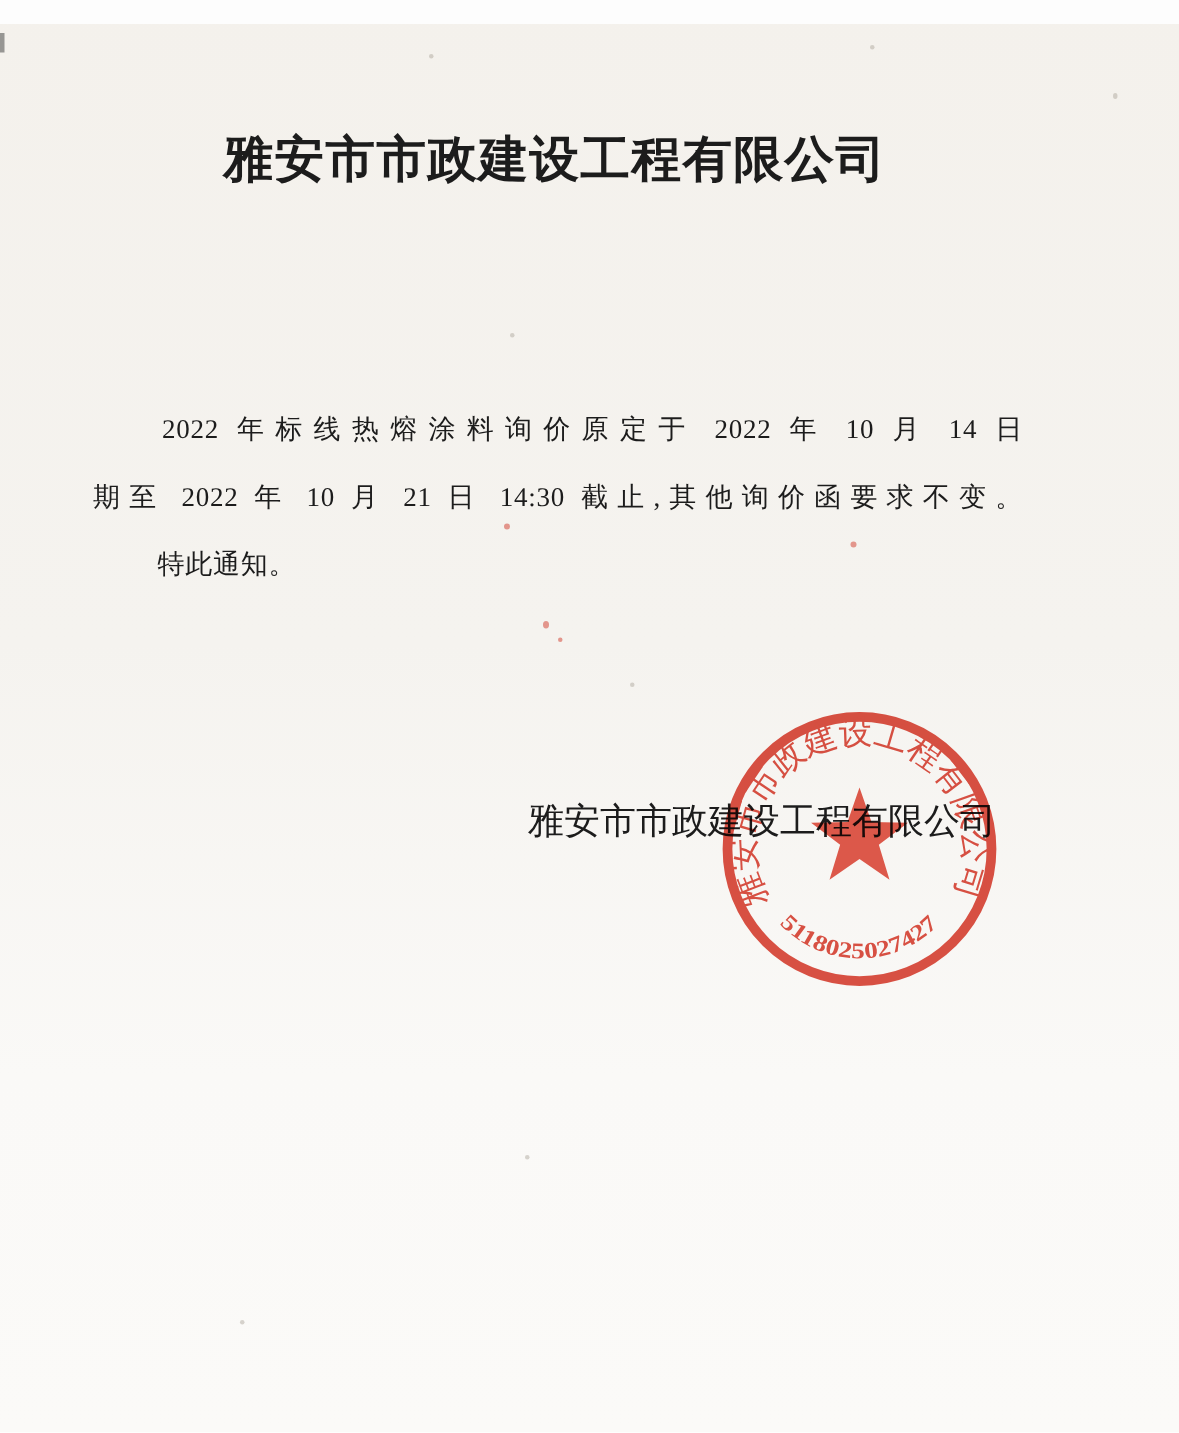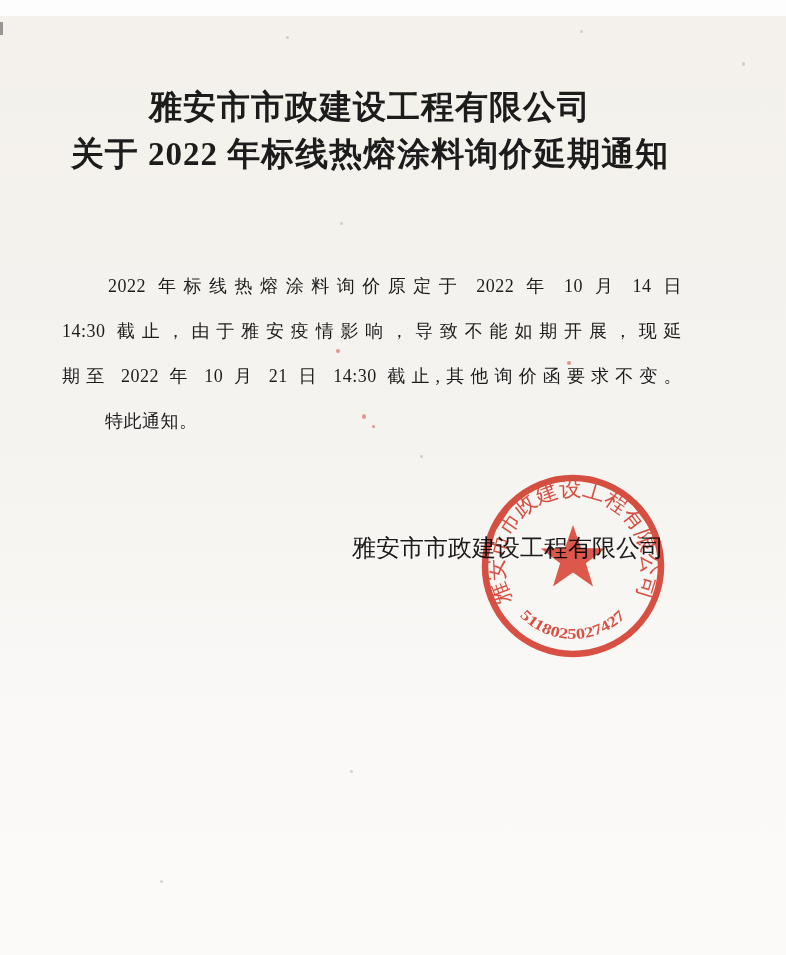--- a/index.html
+++ b/index.html
@@ -80,26 +80,24 @@
 </head>
 <body>
 
 <div class="page">
 
   <div class="white-strip-top"></div>
   <div class="edge-mark"></div>
 
   <div class="title-block">
     <div class="title-line">雅安市市政建设工程有限公司</div>
-    <div class="title-line">关于 2022 年标线热熔涂料询价延期通知</div>
   </div>
 
   <div class="body-block">
     <div class="body-line justified indent">2022 年标线热熔涂料询价原定于 2022 年 10 月 14 日</div>
-    <div class="body-line justified">14:30 截止，由于雅安疫情影响，导致不能如期开展，现延</div>
     <div class="body-line justified">期至 2022 年 10 月 21 日 14:30 截止,其他询价函要求不变。</div>
     <div class="body-line closing">特此通知。</div>
   </div>
 
   <div class="sign-company">雅安市市政建设工程有限公司</div>
 
   <div class="seal">
     <svg width="190" height="190" viewBox="0 0 190 190">
       <defs>
         <path id="arcTop" d="M 34.4 130 A 70 70 0 1 1 155.6 130" fill="none"></path>

